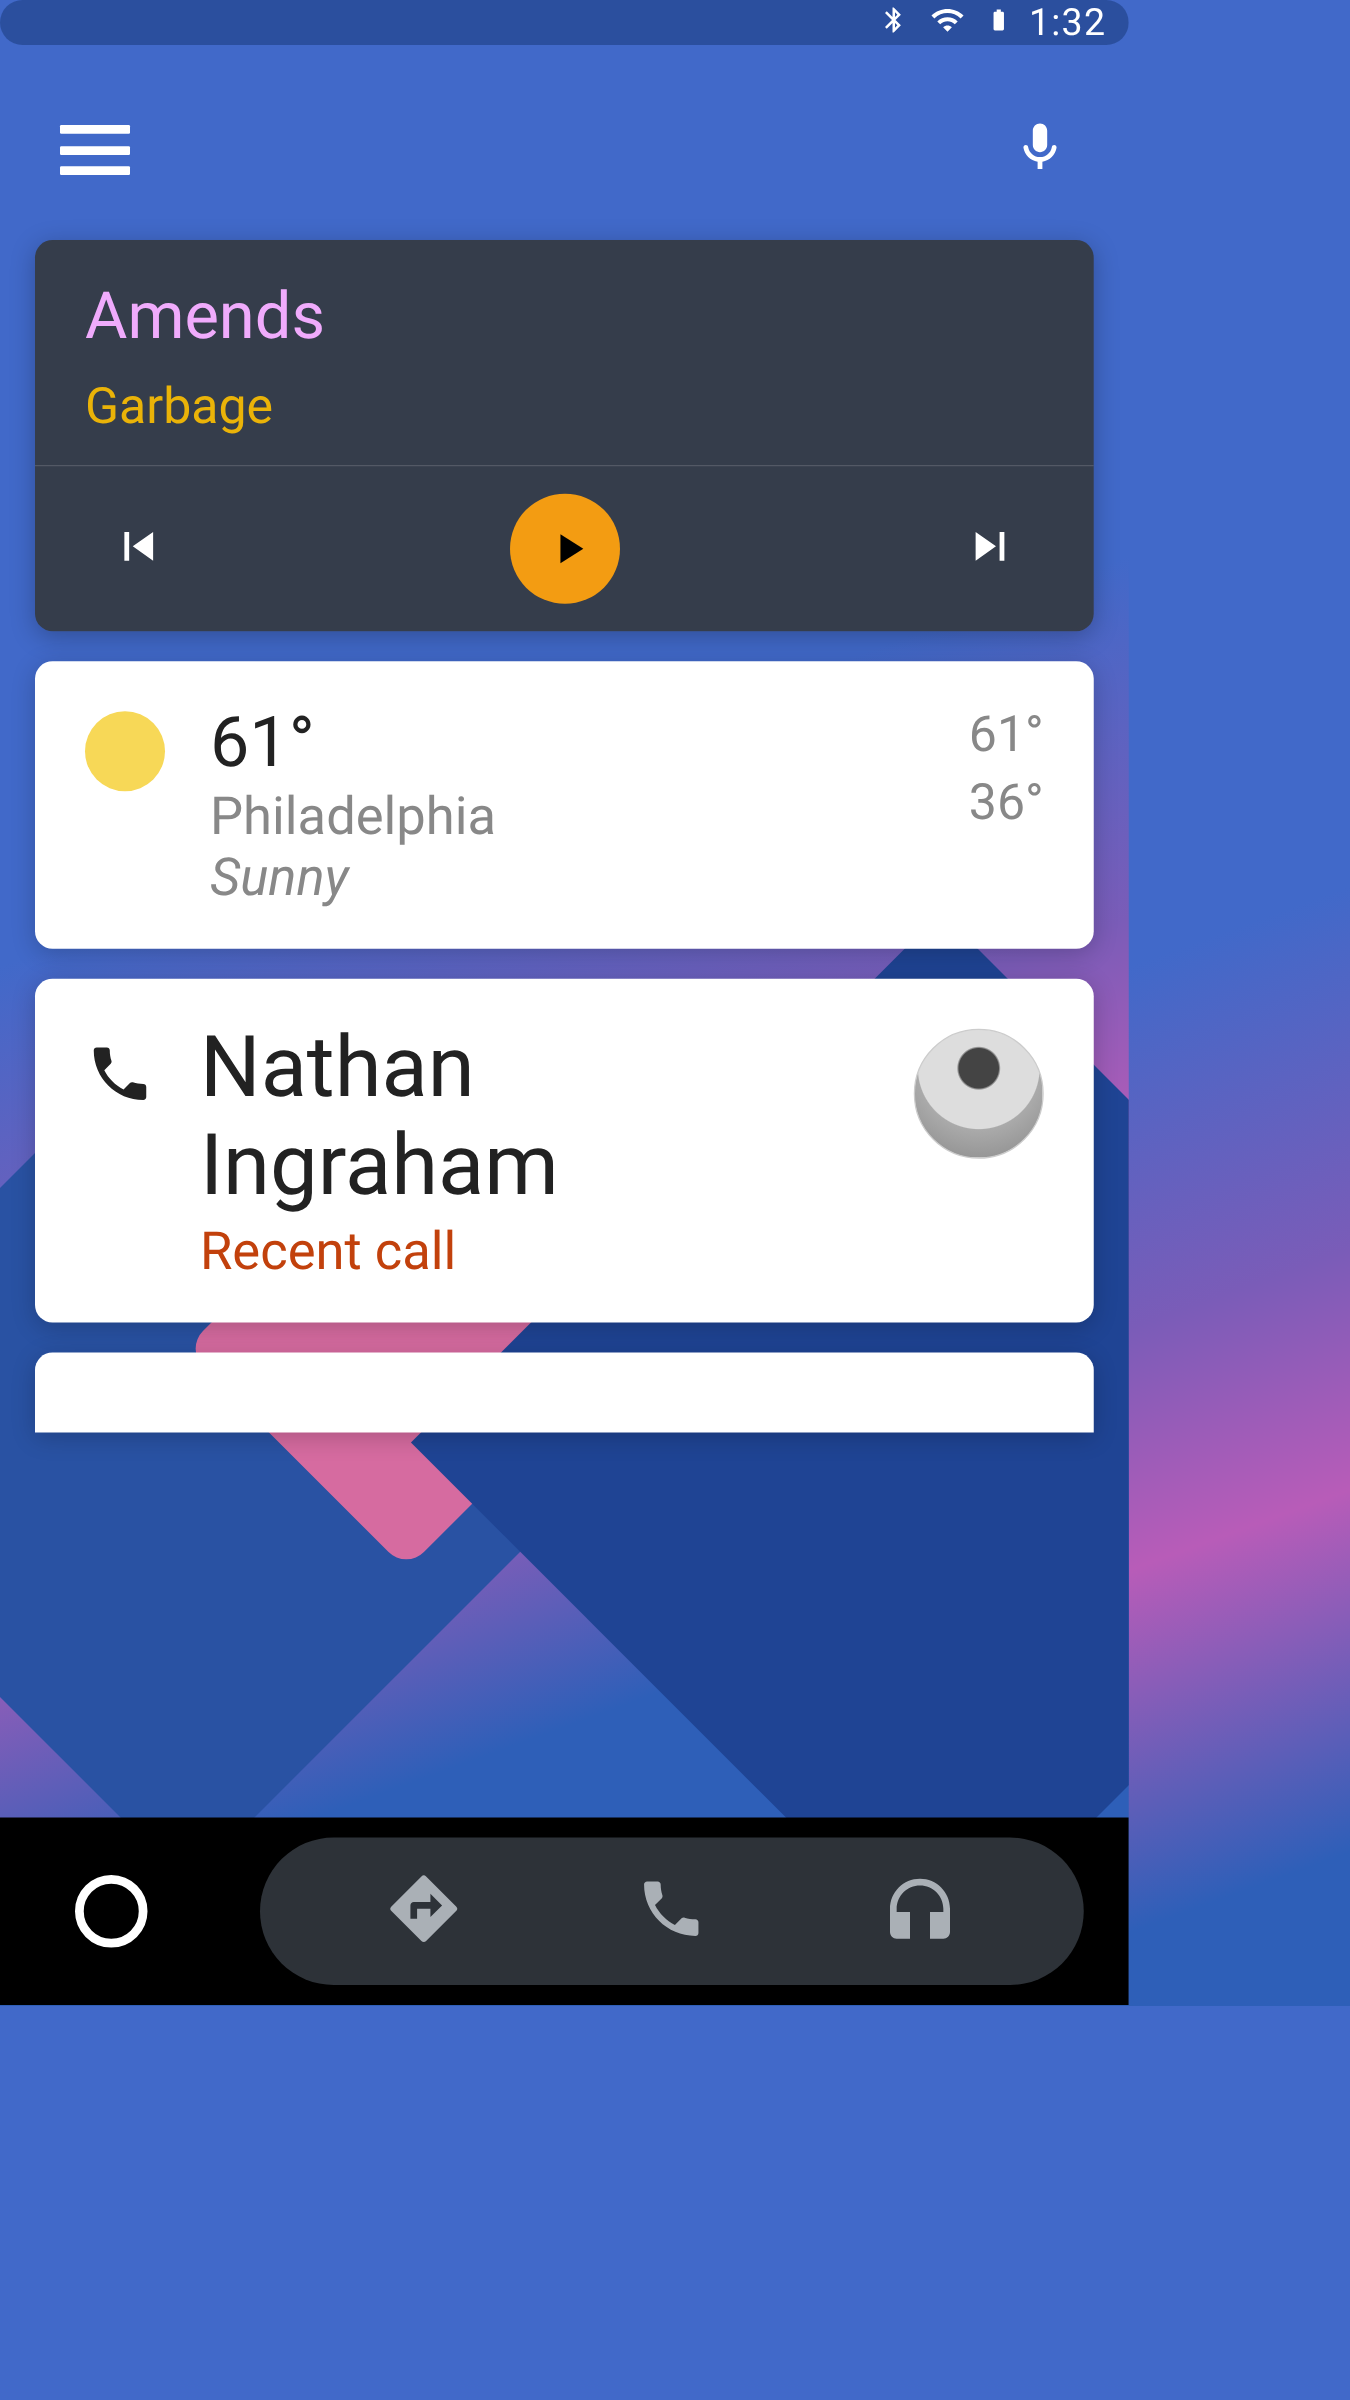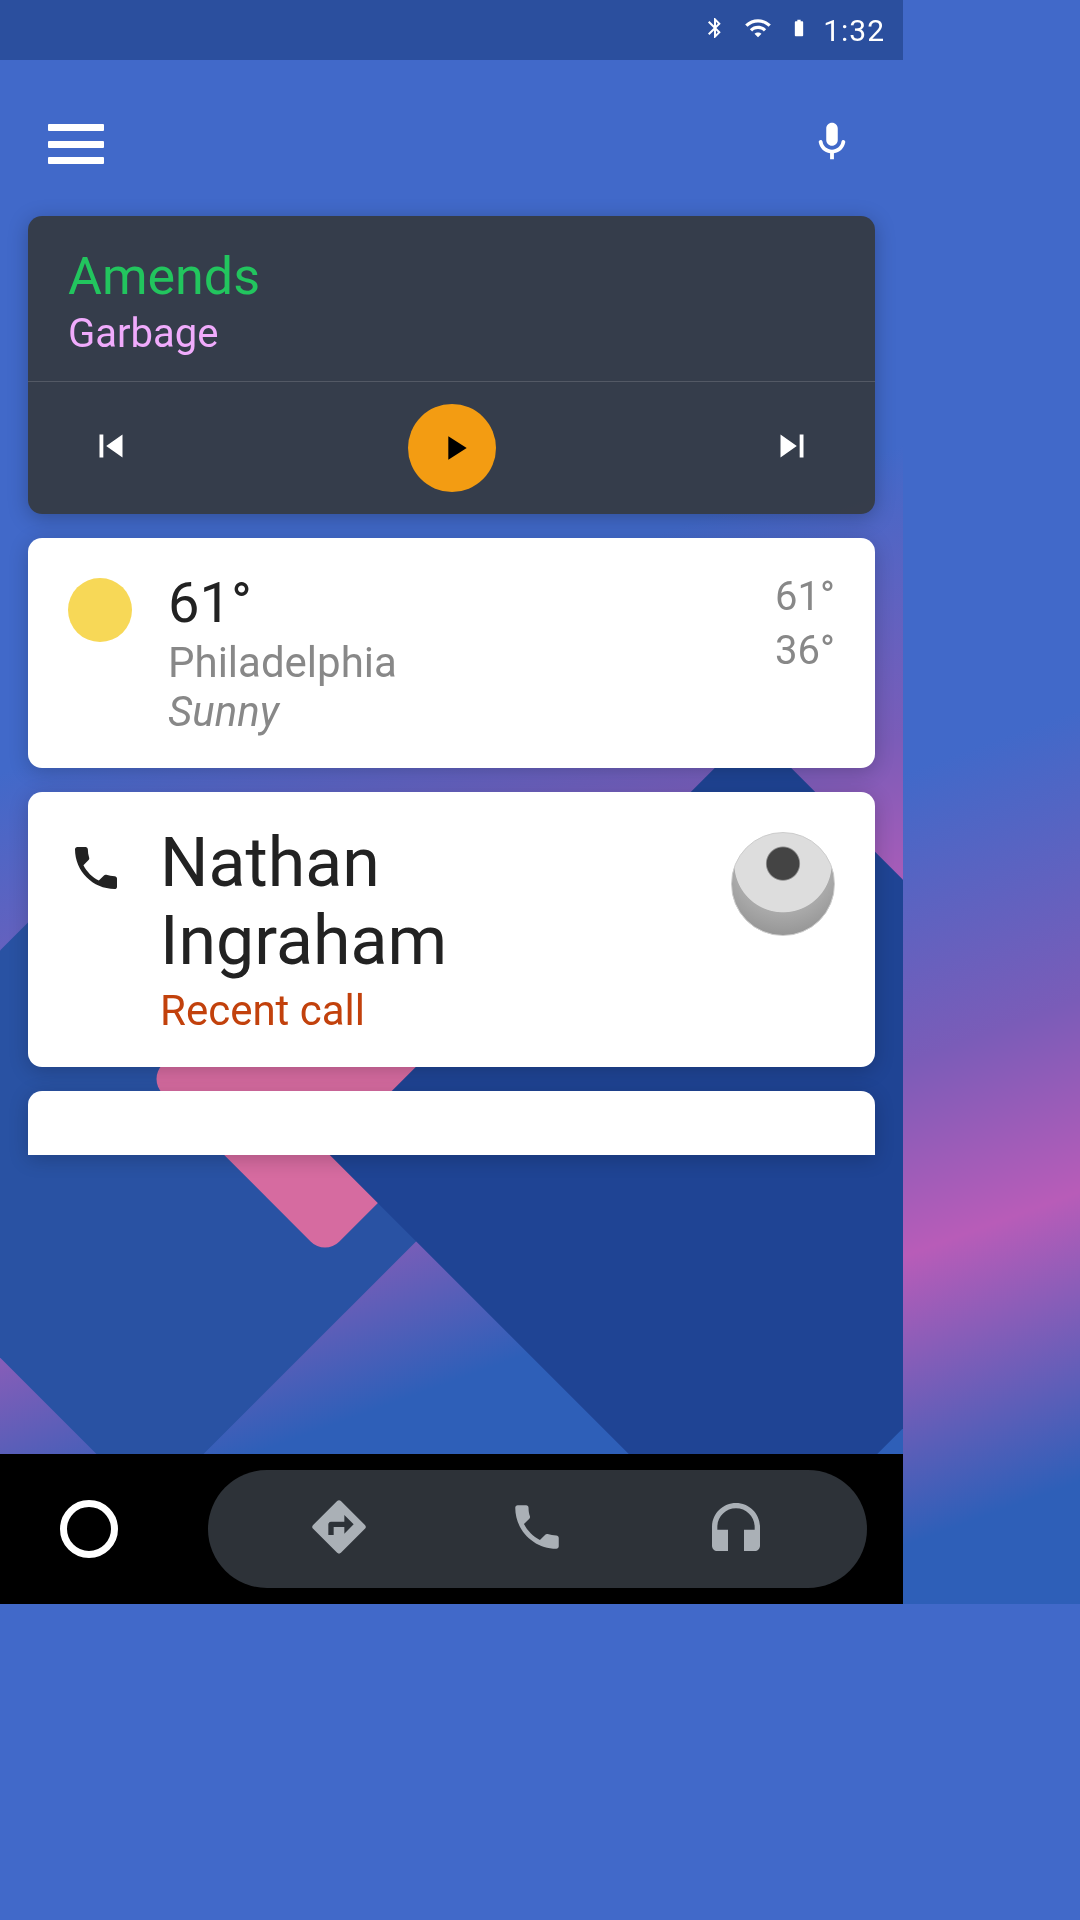--- a/index.html
+++ b/index.html
@@ -40,28 +40,29 @@
       background: #d66ba0;
       transform: rotate(45deg);
       z-index: 0;
       border-radius: 20px;
     }
 
     
     .status-bar {
       position: relative;
       z-index: 10;
-      height: 60px;
+      height: 36px;
       background: rgba(40, 75, 150, 0.85);
       display: flex;
       align-items: center;
       justify-content: flex-end;
       padding: 16px 18px;
       gap: 14px;
       color: #fff;
+      border-radius: 19px;
     }
     .status-bar .time { font-size: 30px; font-weight: 400; letter-spacing: 1px; }
     .status-bar svg { fill: #fff; }
 
     
     .app-header {
       position: relative;
       z-index: 10;
       display: flex;
       align-items: center;
@@ -83,22 +84,22 @@
     }
 
     
     .media-card {
       background: rgba(52, 58, 64, 0.92);
       border-radius: 14px;
       overflow: hidden;
       box-shadow: 0 4px 20px rgba(0,0,0,0.25);
     }
     .media-info { padding: 30px 40px 24px 40px; border-bottom: 1px solid rgba(255,255,255,0.15); }
-    .media-title { color: #22c55e; font-size: 52px; font-weight: 400; }
-    .media-artist { color: #f0abfc; font-size: 40px; font-weight: 400; margin-top: 3px; }
+    .media-title { color: #f0abfc; font-size: 52px; font-weight: 400; }
+    .media-artist { color: #eab308; font-size: 40px; font-weight: 400; margin-top: 18px; }
     .media-controls { display: flex; align-items: center; justify-content: space-between; padding: 22px 60px; }
     .play-btn {
       width: 88px; height: 88px; border-radius: 50%; background: #f39c12;
       display: flex; align-items: center; justify-content: center; cursor: pointer;
     }
     .play-btn svg { fill: #000; margin-left: 6px; }
     .skip-btn { cursor: pointer; }
     .skip-btn svg { fill: #fff; }
 
     

